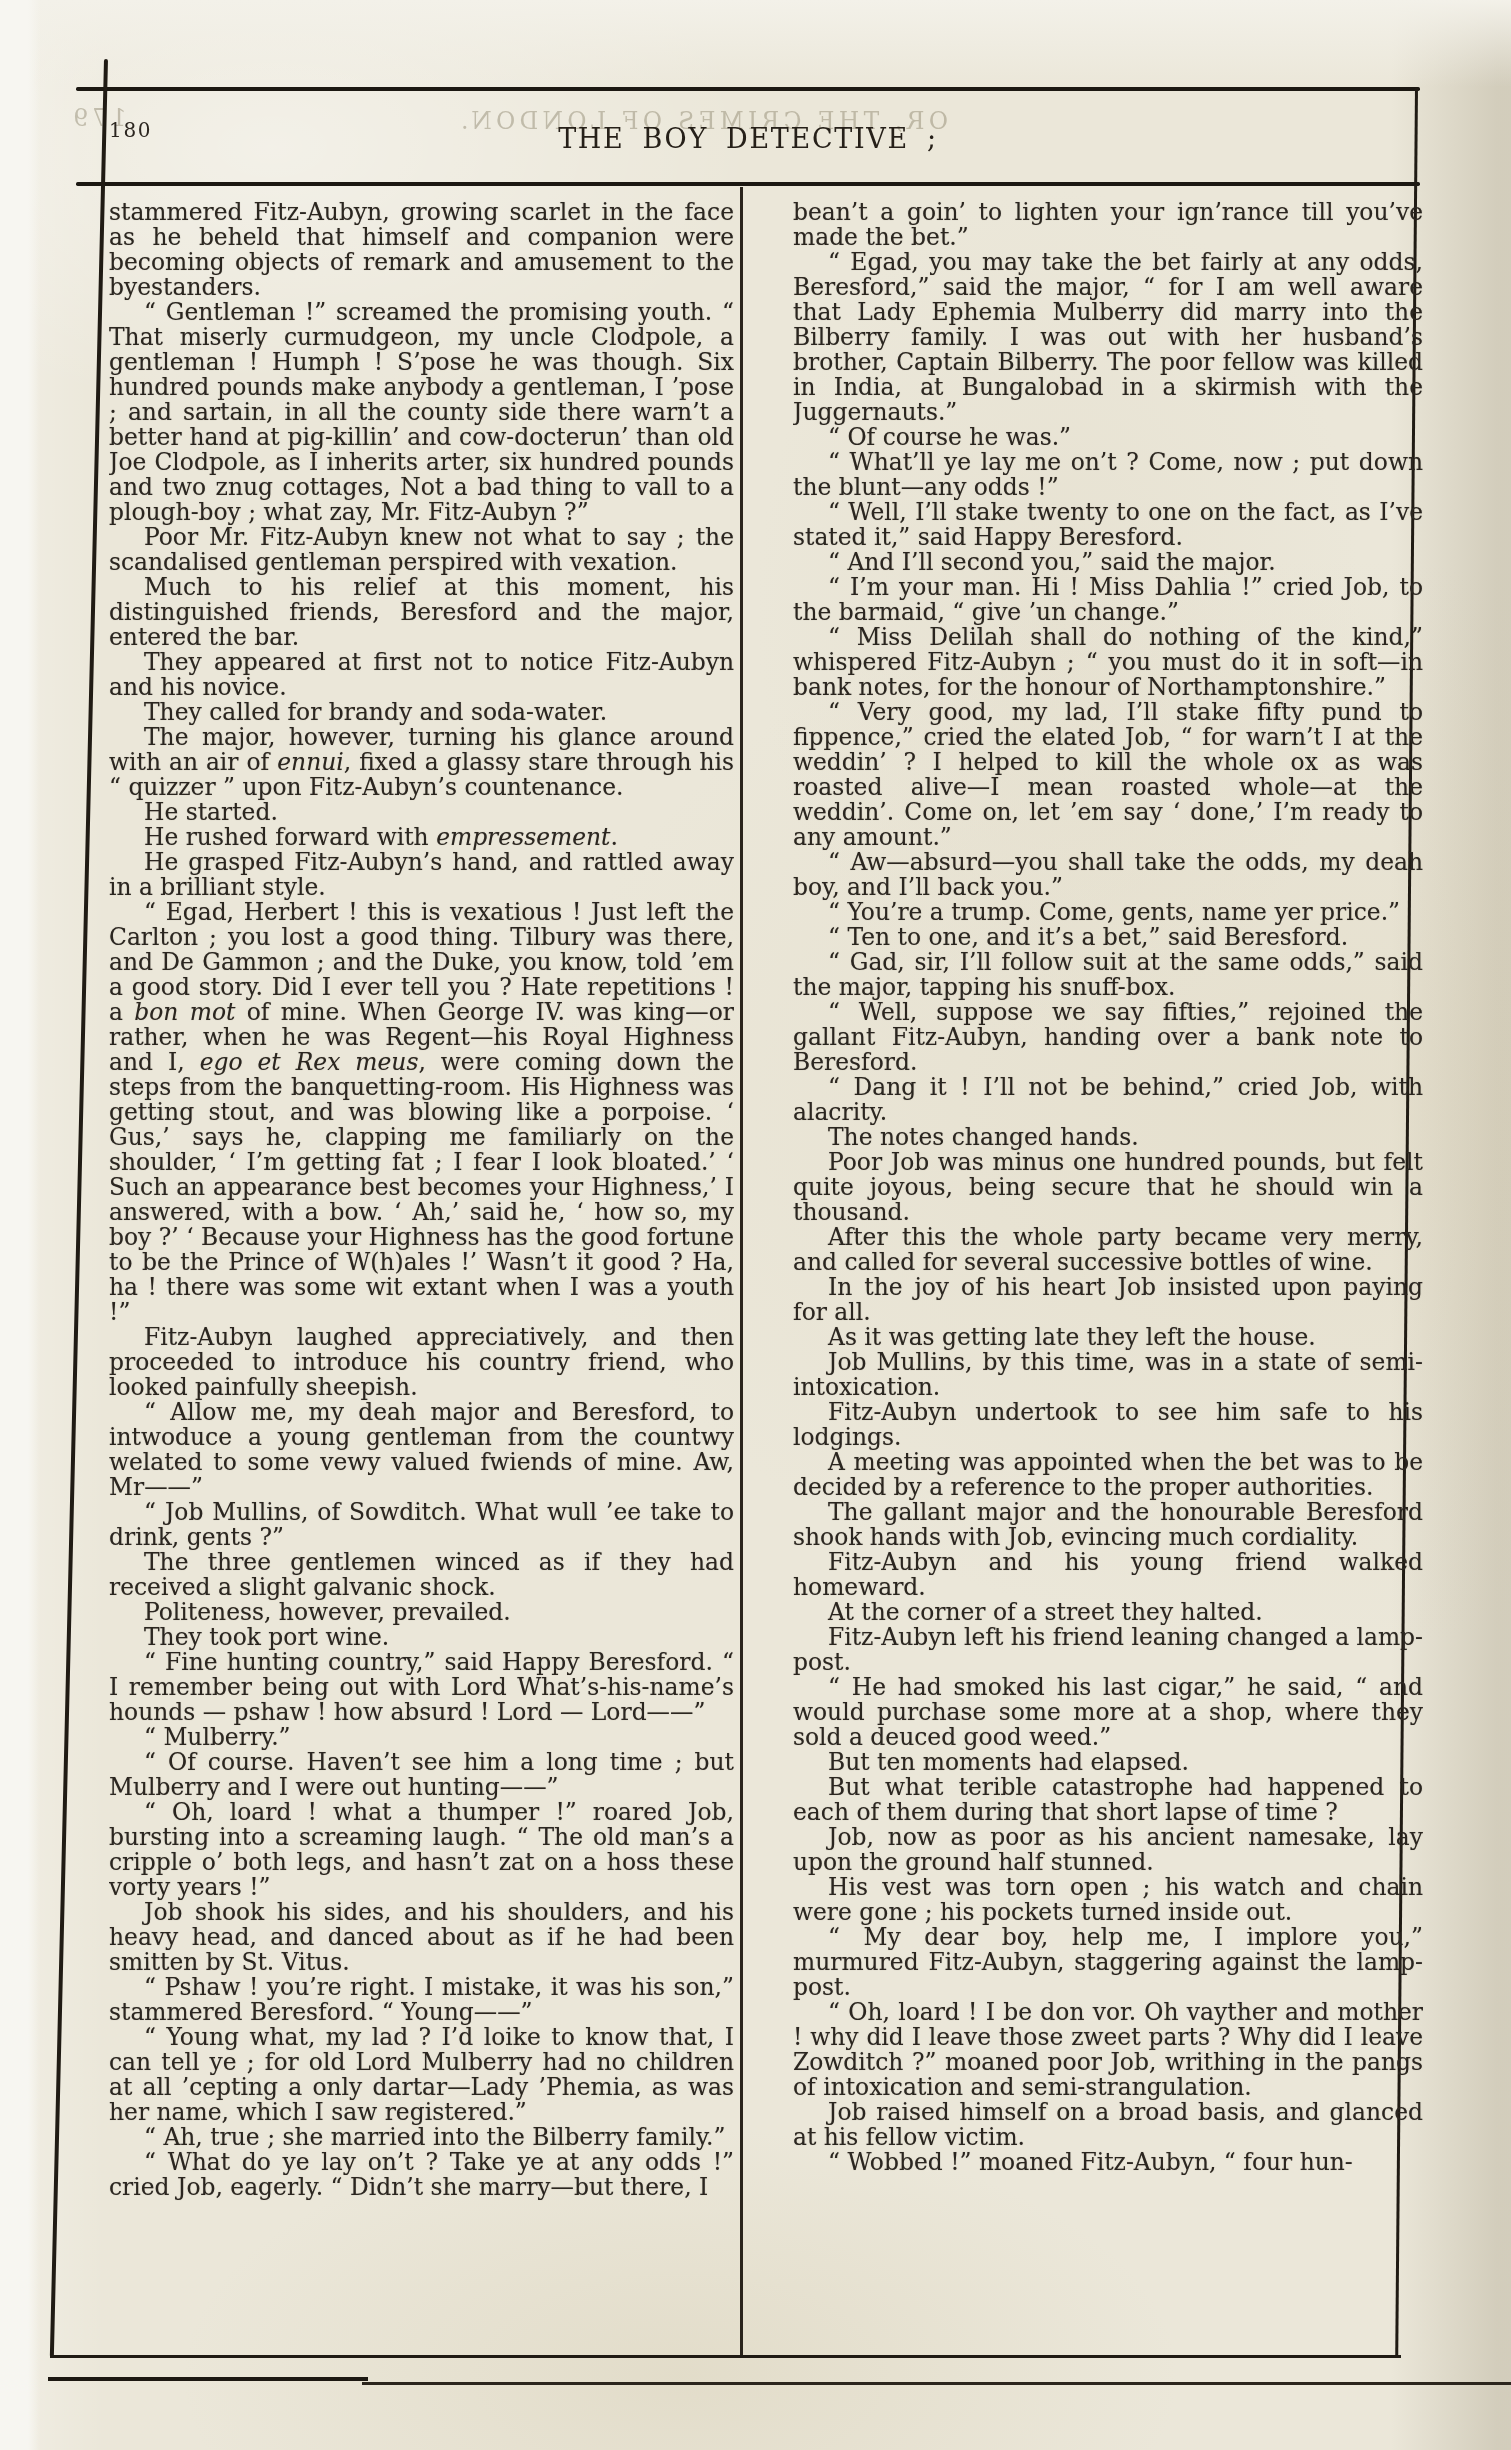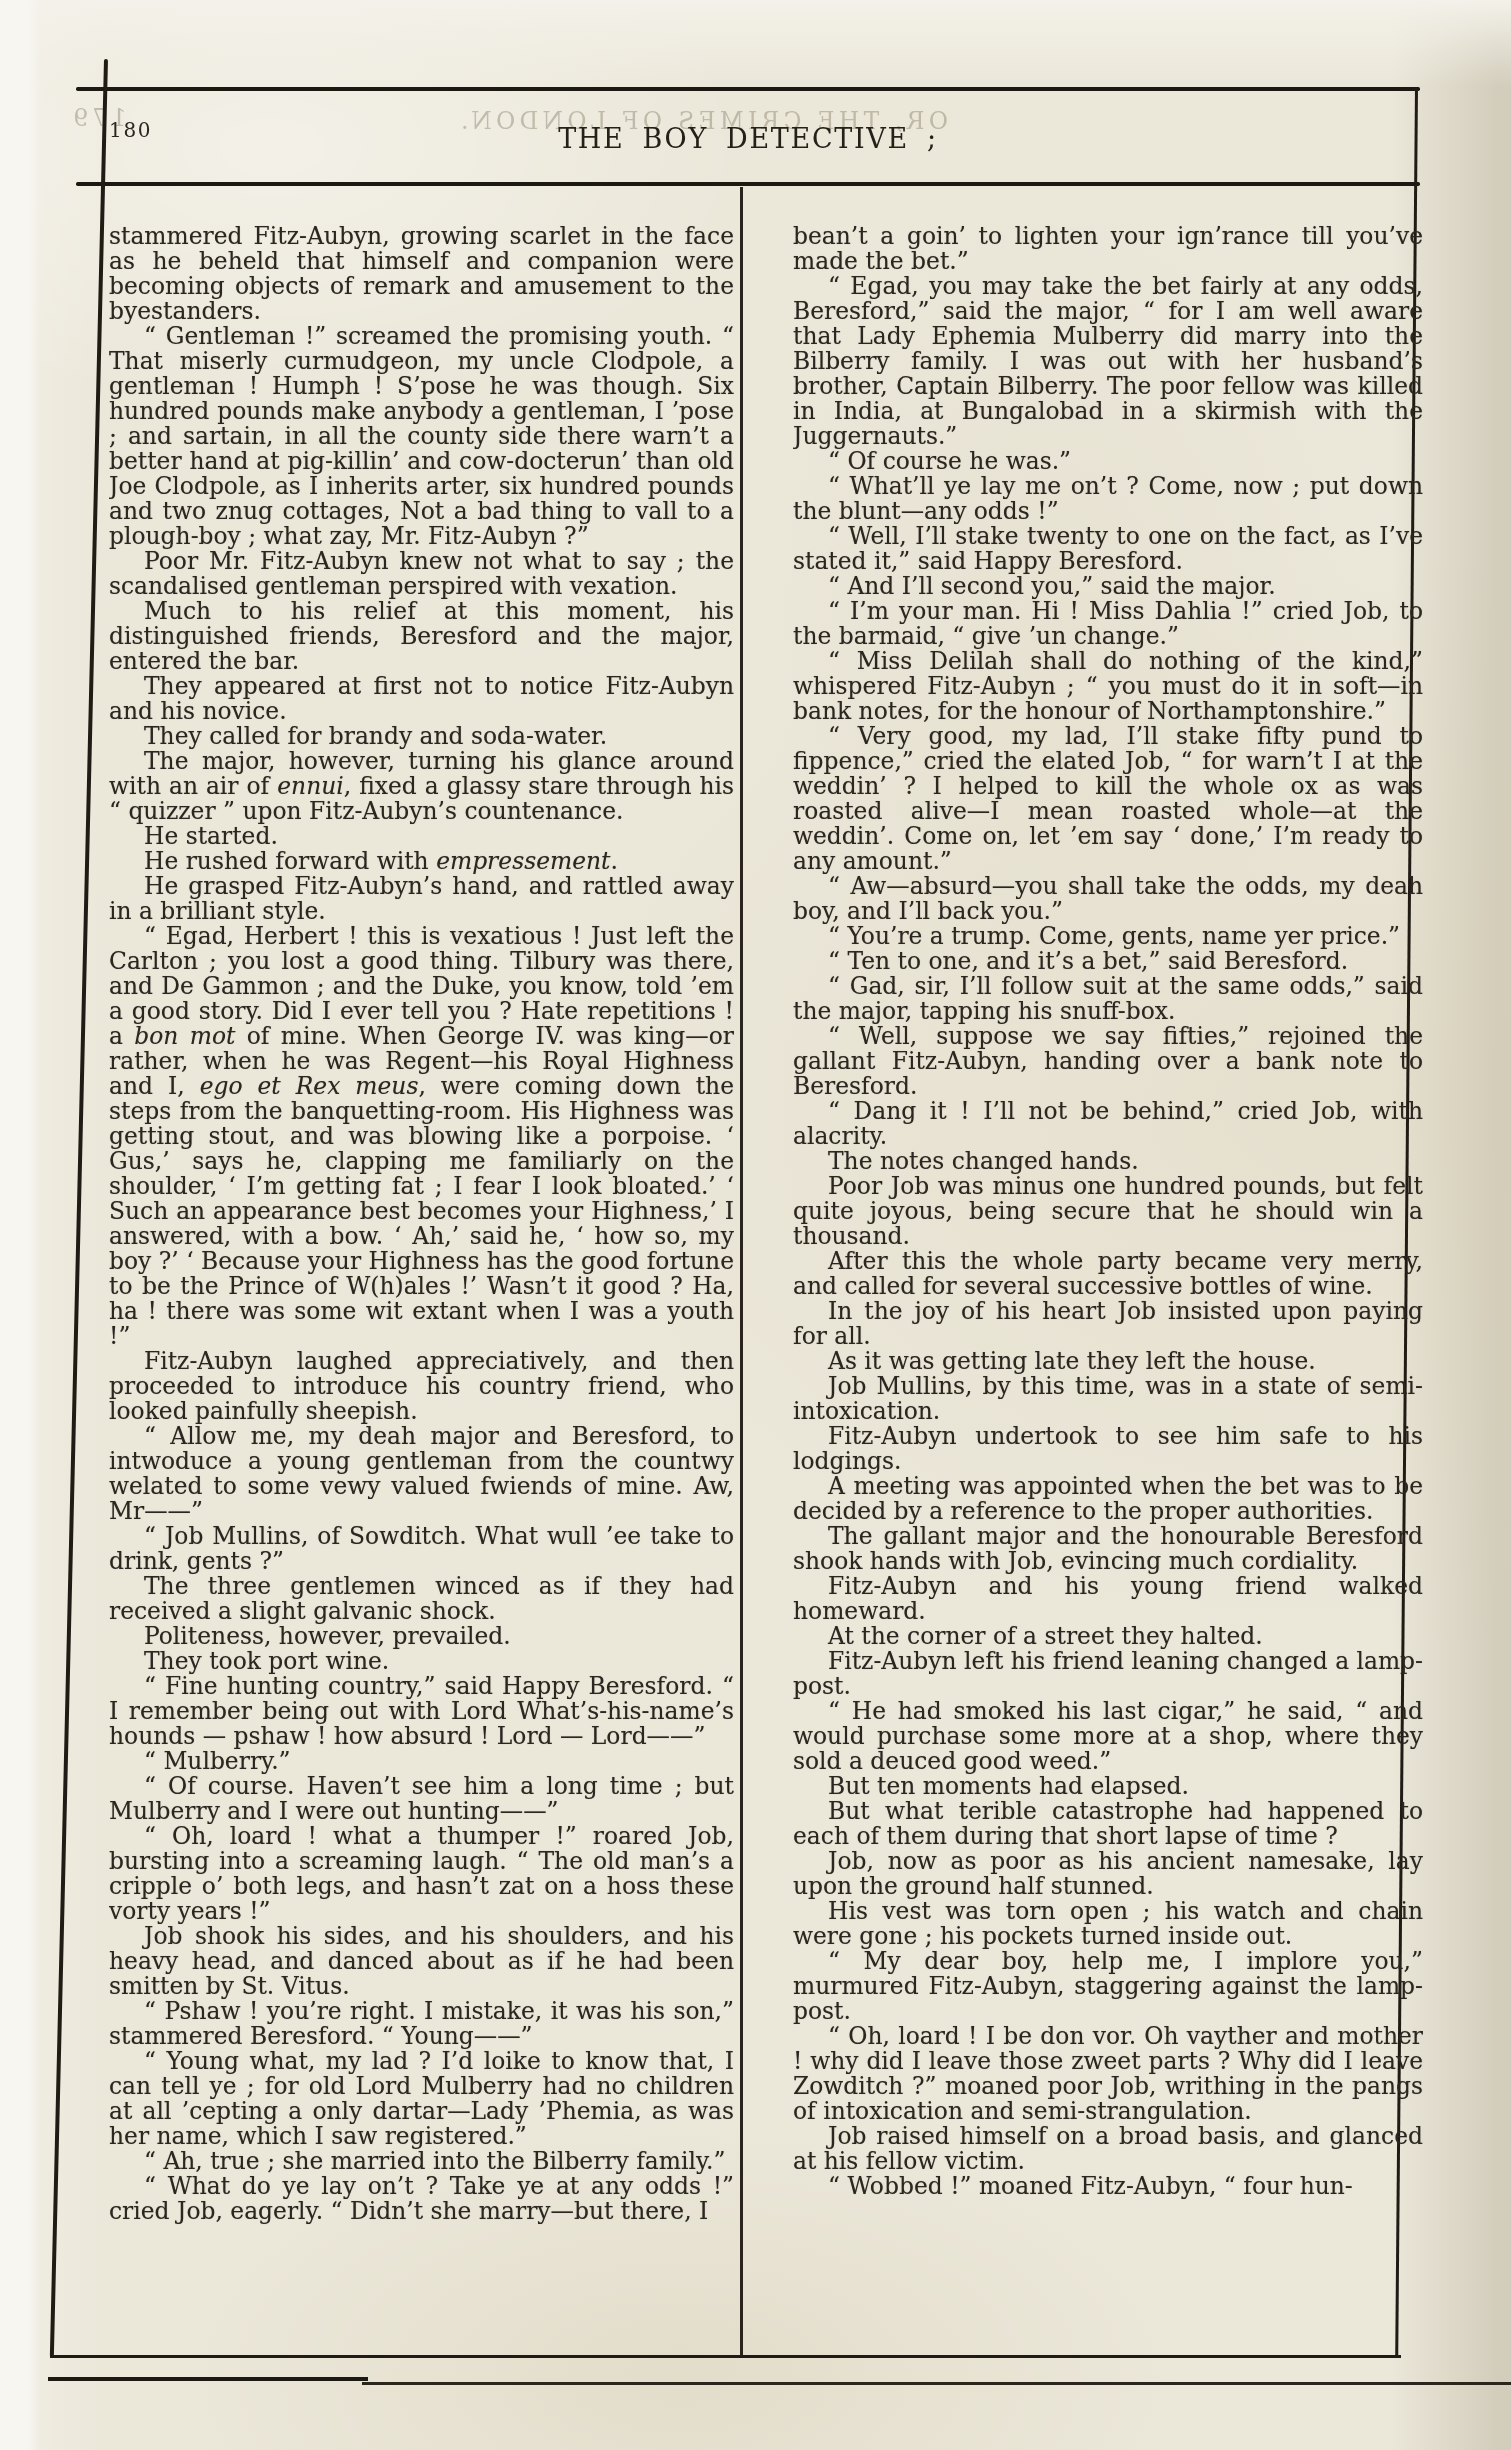--- a/index.html
+++ b/index.html
@@ -32,21 +32,21 @@
   .rule-bottom-a{left:48px;top:2377px;width:320px;height:4.3px;}
   .rule-bottom-b{left:362px;top:2382px;width:1150px;height:2.6px;background:#2b251d;}
   .ghost{position:absolute;transform:scaleX(-1);color:#837b62;opacity:.42;
     font-size:23.4px;letter-spacing:4.3px;white-space:nowrap;}
   .ghost-title{left:498px;top:107px;width:450px;text-align:center;}
   .ghost-num{left:69px;top:104px;}
   .page-num{position:absolute;left:109px;top:118px;font-size:20px;color:#2c2620;
     letter-spacing:1.7px;}
   .title{position:absolute;left:76px;top:123px;width:1344px;text-align:center;
     font-size:27px;font-weight:normal;color:#262019;letter-spacing:1.7px;word-spacing:7.8px;}
-  .col{position:absolute;top:224px;height:2145px;overflow:hidden;text-align:justify;
+  .col{position:absolute;top:200px;height:2145px;overflow:hidden;text-align:justify;
     font-size:23.4px;line-height:25px;color:#2b2620;
     text-shadow:0 0 0.9px rgba(43,38,32,.35);}
   .col-left{left:109px;width:625px;}
   .col-right{left:761px;width:630px;margin-left:32px;}
   .col p{margin:0;text-indent:35px;}
   .col p.cont{text-indent:0;}
 </style>
 </head>
 <body>
 

